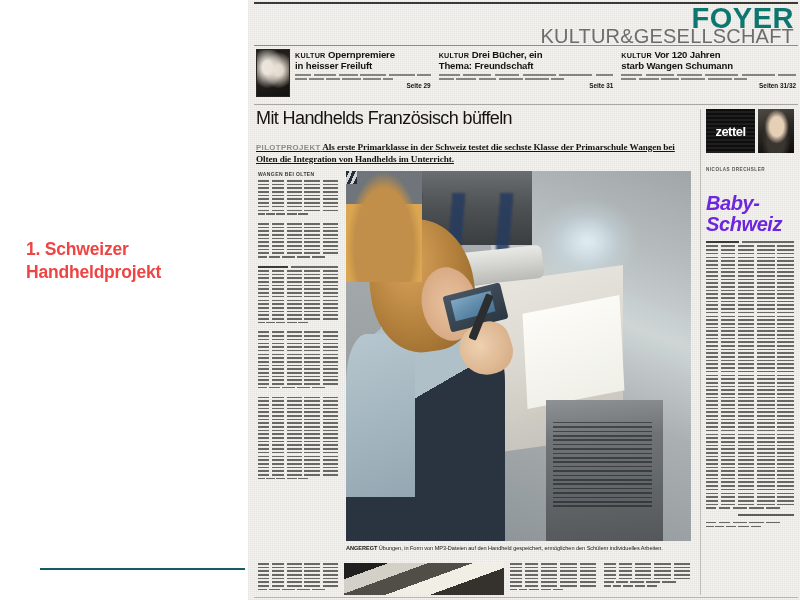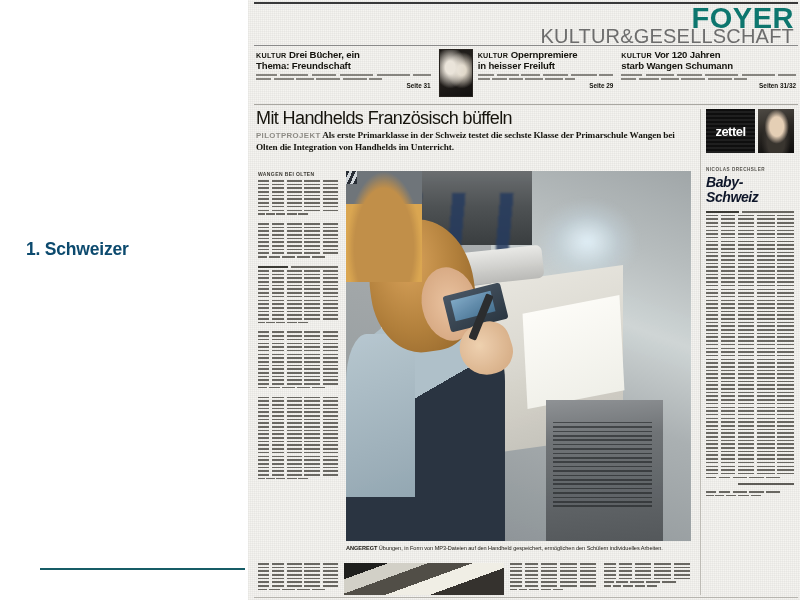--- a/index.html
+++ b/index.html
@@ -11,21 +11,21 @@
   }
   .slide { position: relative; width: 800px; height: 600px; background: #fff; }
 
   
   .left-panel {
     position: absolute; left: 0; top: 0; width: 248px; height: 600px;
     background: #ffffff;
   }
   .slide-title {
     position: absolute; left: 26px; top: 238px; width: 215px;
-    font-size: 17.5px; font-weight: bold; color: #0c4a6e;
+    font-size: 17.5px; font-weight: bold; color: #ef4444;
     line-height: 1.33; letter-spacing: -0.2px;
   }
   .slide-subtitle {
     position: absolute; left: 26px; top: 316px; width: 215px;
     font-size: 17.5px; font-weight: bold; color: #000000;
     line-height: 1.33; letter-spacing: -0.2px;
   }
   .accent-rule {
     position: absolute; left: 40px; top: 568px; width: 205px; height: 2px;
     background: #165c66;
@@ -109,23 +109,24 @@
     position: absolute; left: 6px; top: 104px; right: 2px; height: 1px; background: #a8a6a0;
   }
 
   
   .article { position: absolute; left: 8px; top: 109px; width: 438px; height: 486px; }
   .headline {
     font-size: 18px; color: #18160f; line-height: 1.0; letter-spacing: -0.6px;
     font-weight: 400; white-space: nowrap;
   }
   .subhead {
-    margin-top: 3px; font-size: 9.2px; font-weight: bold; color: #16150f;
+    margin-top: 15px; font-size: 9.2px; font-weight: bold; color: #16150f;
     line-height: 1.28; letter-spacing: -0.1px;
     font-family: "Liberation Serif", serif;
+    text-decoration: underline;
   }
   .subhead .pilot {
     font-family: "Liberation Sans", sans-serif; font-weight: bold;
     color: #8d8b85; font-size: 7.8px; letter-spacing: 0.4px;
   }
 
   
   .article-body { position: absolute; left: 0; top: 62px; width: 438px; height: 424px; }
   .col-left { position: absolute; left: 2px; top: 0; width: 80px; height: 424px; }
   .photo-main {
@@ -291,22 +292,22 @@
     width: 36px; background:
       radial-gradient(ellipse at 52% 40%, #e3cdb4 0 26%, rgba(0,0,0,0) 46%),
       radial-gradient(ellipse at 50% 72%, #3a3631 0 34%, rgba(0,0,0,0) 58%),
       linear-gradient(165deg, #4f4b45 0%, #2b2824 48%, #100f0e 100%);
   }
   .zettel-byline {
     margin-top: 14px; font-size: 4.6px; font-weight: bold;
     color: #57554f; letter-spacing: .5px;
   }
   .zettel-title {
-    margin-top: 3px; font-size: 14px; font-style: italic; font-weight: bold;
-    color: #0f172a; line-height: 1.06; letter-spacing: -0.4px;
+    margin-top: 21px; font-size: 20px; font-style: italic; font-weight: bold;
+    color: #6d28d9; line-height: 1.06; letter-spacing: -0.4px;
   }
   .zettel-body { margin-top: 6px; }
   .zettel-sign {
     margin-top: 5px; height: 2px; width: 64%; margin-left: 36%;
     background: #3c3a34; opacity: .8;
   }
   .zettel-foot {
     margin-top: 6px; font-size: 4.2px; color: #4a4843; line-height: 1.5;
   }
   .rule-bottom {
@@ -314,63 +315,64 @@
   }
 </style>
 </head>
 <body>
 
 <div class="slide">
 
   <div class="left-panel">
     <div class="slide-title">
       <span>1. Schweizer</span><br>
+      <span>Handheldprojekt</span>
     </div>
     <div class="accent-rule"></div>
   </div>
 
   <div class="newspaper">
     <div class="paper-texture"></div>
 
     <div class="rule-top"></div>
     <div class="masthead">
       <div class="foyer">FOYER</div>
       <div class="kultur-gesell">KULTUR&amp;GESELLSCHAFT</div>
     </div>
     <div class="rule-under-masthead"></div>
 
     <div class="teasers">
-
-      <div class="teaser">
-        <div class="teaser-text">
-          <div class="teaser-head">
-            <span class="kicker">KULTUR</span>
-            <span>Drei Bücher, ein</span><br>
-            <span>Thema: Freundschaft</span>
-          </div>
-          <div class="teaser-lines">
-            <div class="tl"></div>
-              <div class="tl short"></div>
-            <span class="page-ref">Seite 31</span>
-          </div>
-        </div>
-      </div>
 
       <div class="teaser">
         <div class="teaser-photo"></div>
         <div class="teaser-text">
           <div class="teaser-head">
             <span class="kicker">KULTUR</span>
             <span>Opernpremiere</span><br>
             <span>in heisser Freiluft</span>
           </div>
           <div class="teaser-lines">
             <div class="tl"></div>
               <div class="tl short"></div>
             <span class="page-ref">Seite 29</span>
+          </div>
+        </div>
+      </div>
+
+      <div class="teaser">
+        <div class="teaser-text">
+          <div class="teaser-head">
+            <span class="kicker">KULTUR</span>
+            <span>Drei Bücher, ein</span><br>
+            <span>Thema: Freundschaft</span>
+          </div>
+          <div class="teaser-lines">
+            <div class="tl"></div>
+              <div class="tl short"></div>
+            <span class="page-ref">Seite 31</span>
           </div>
         </div>
       </div>
 
       <div class="teaser">
         <div class="teaser-text">
           <div class="teaser-head">
             <span class="kicker">KULTUR</span>
             <span>Vor 120 Jahren</span><br>
             <span>starb Wangen Schumann</span>

